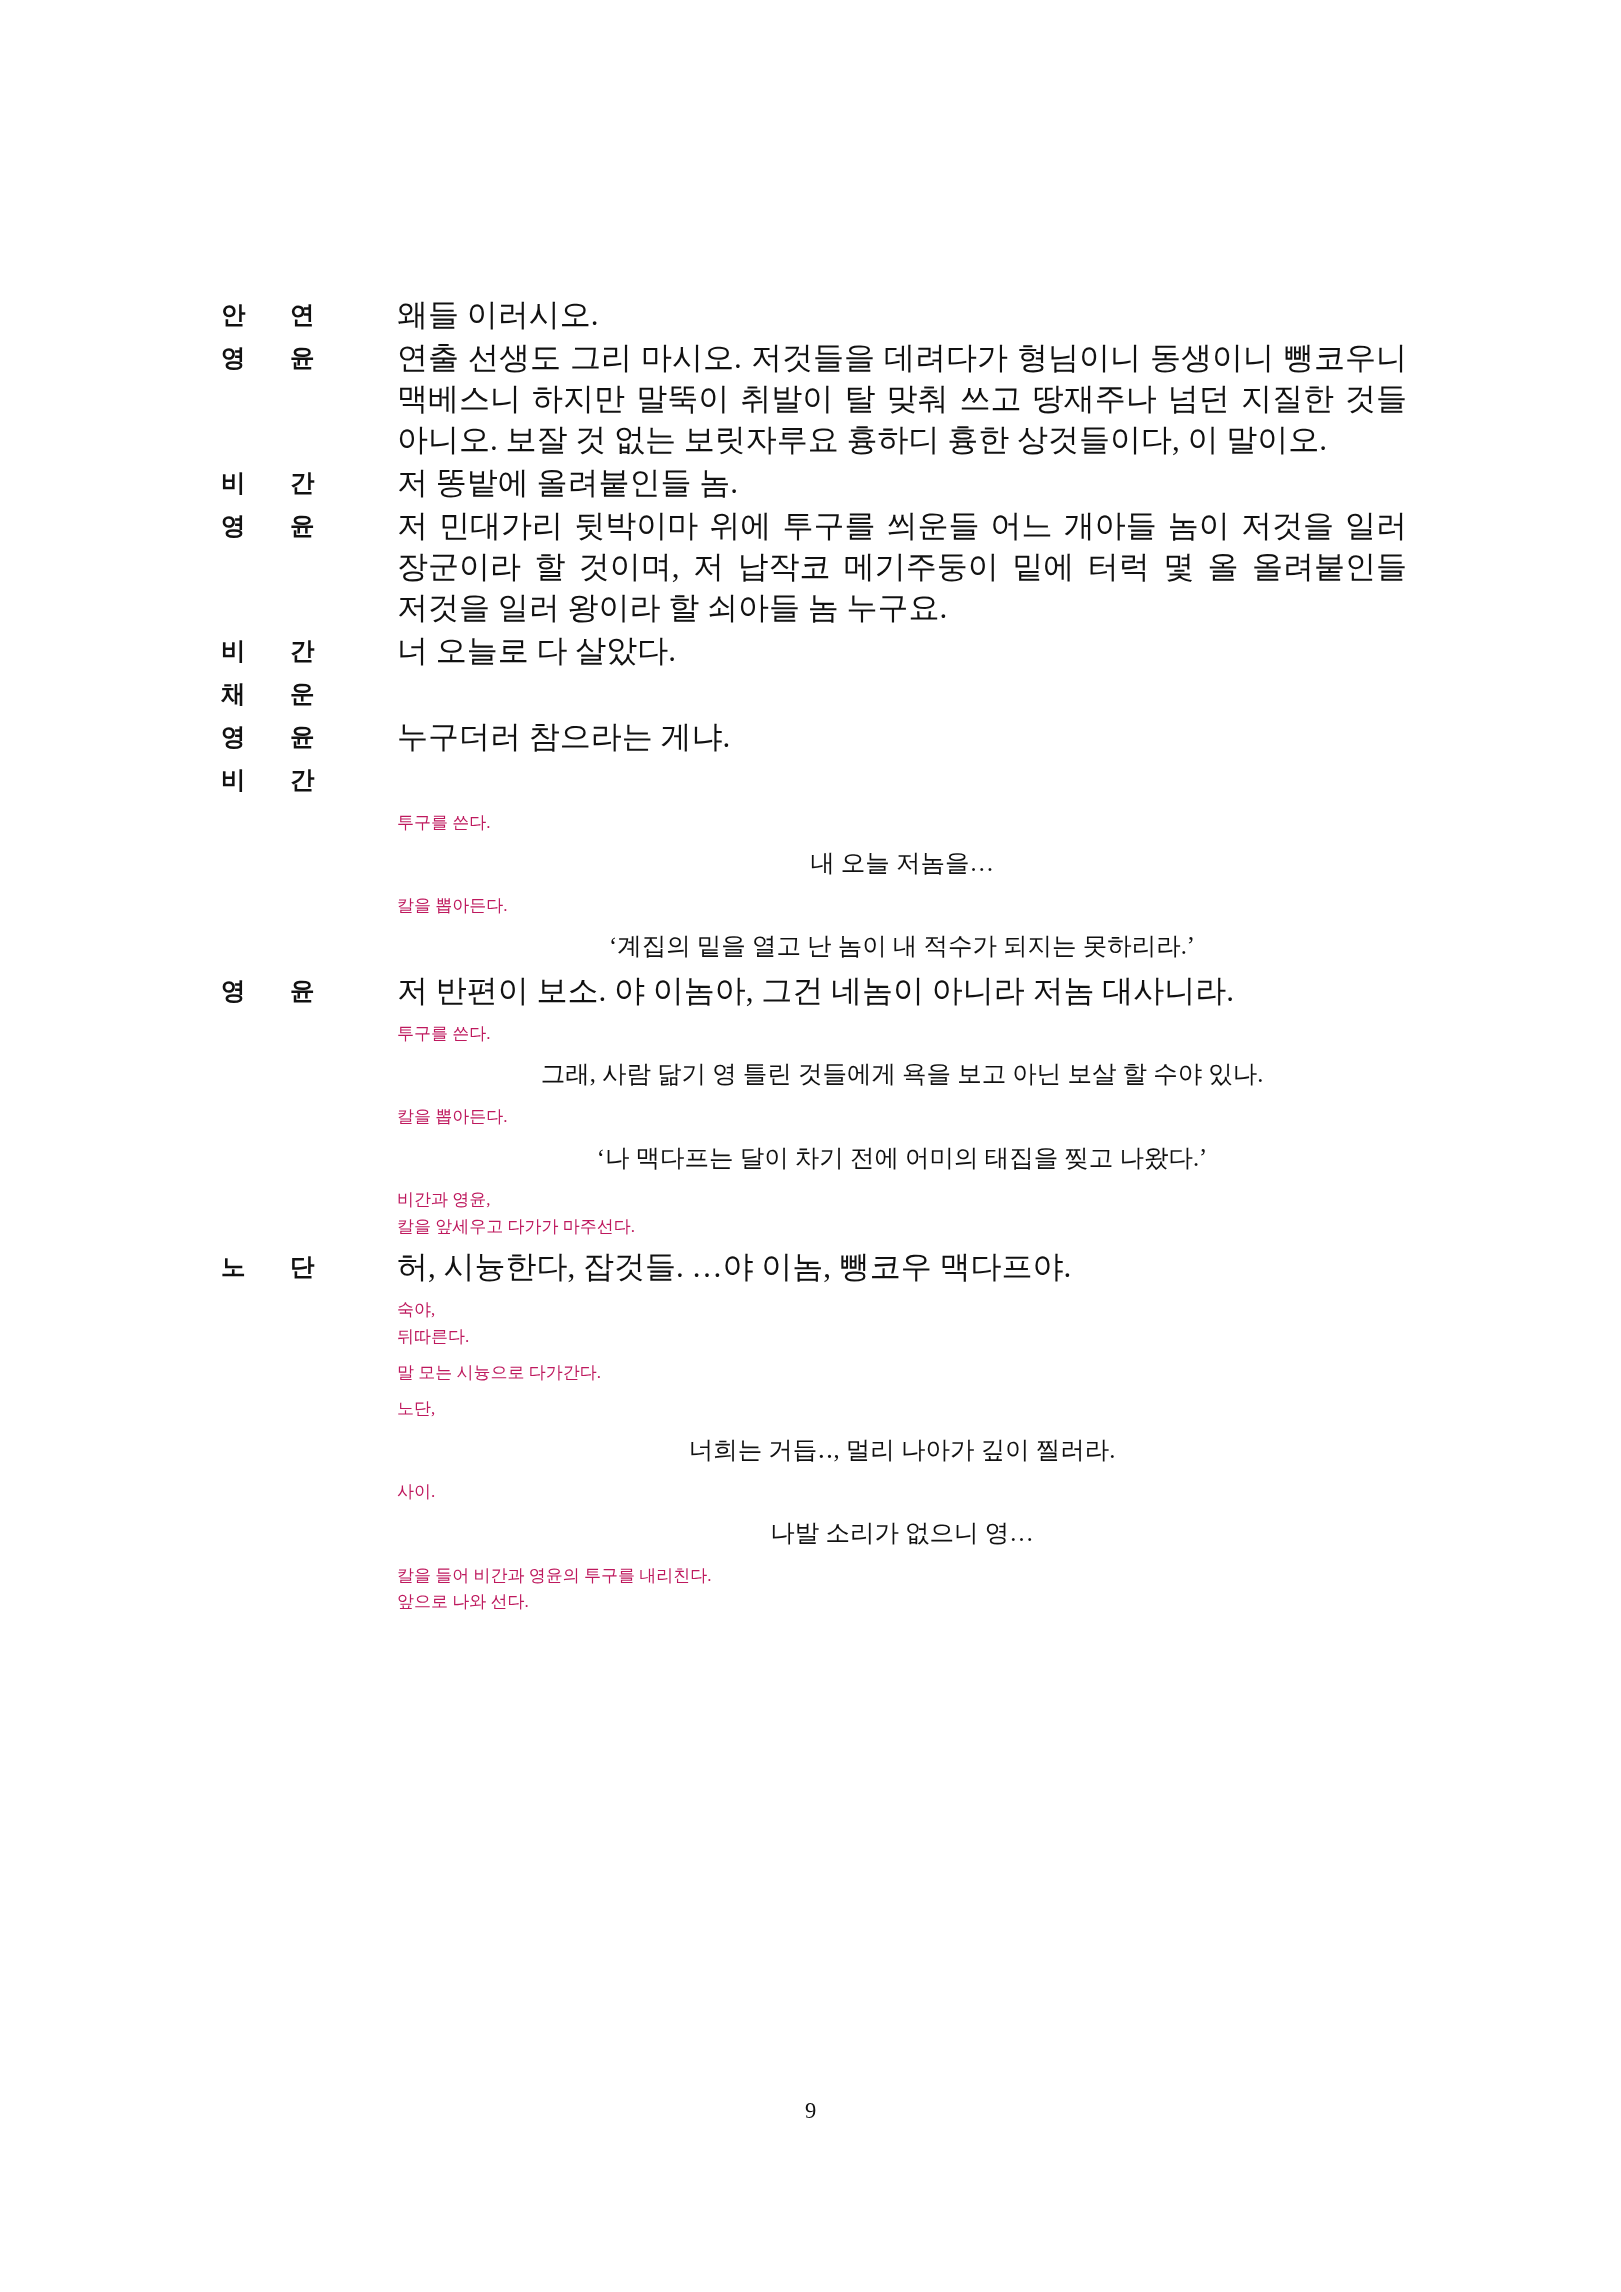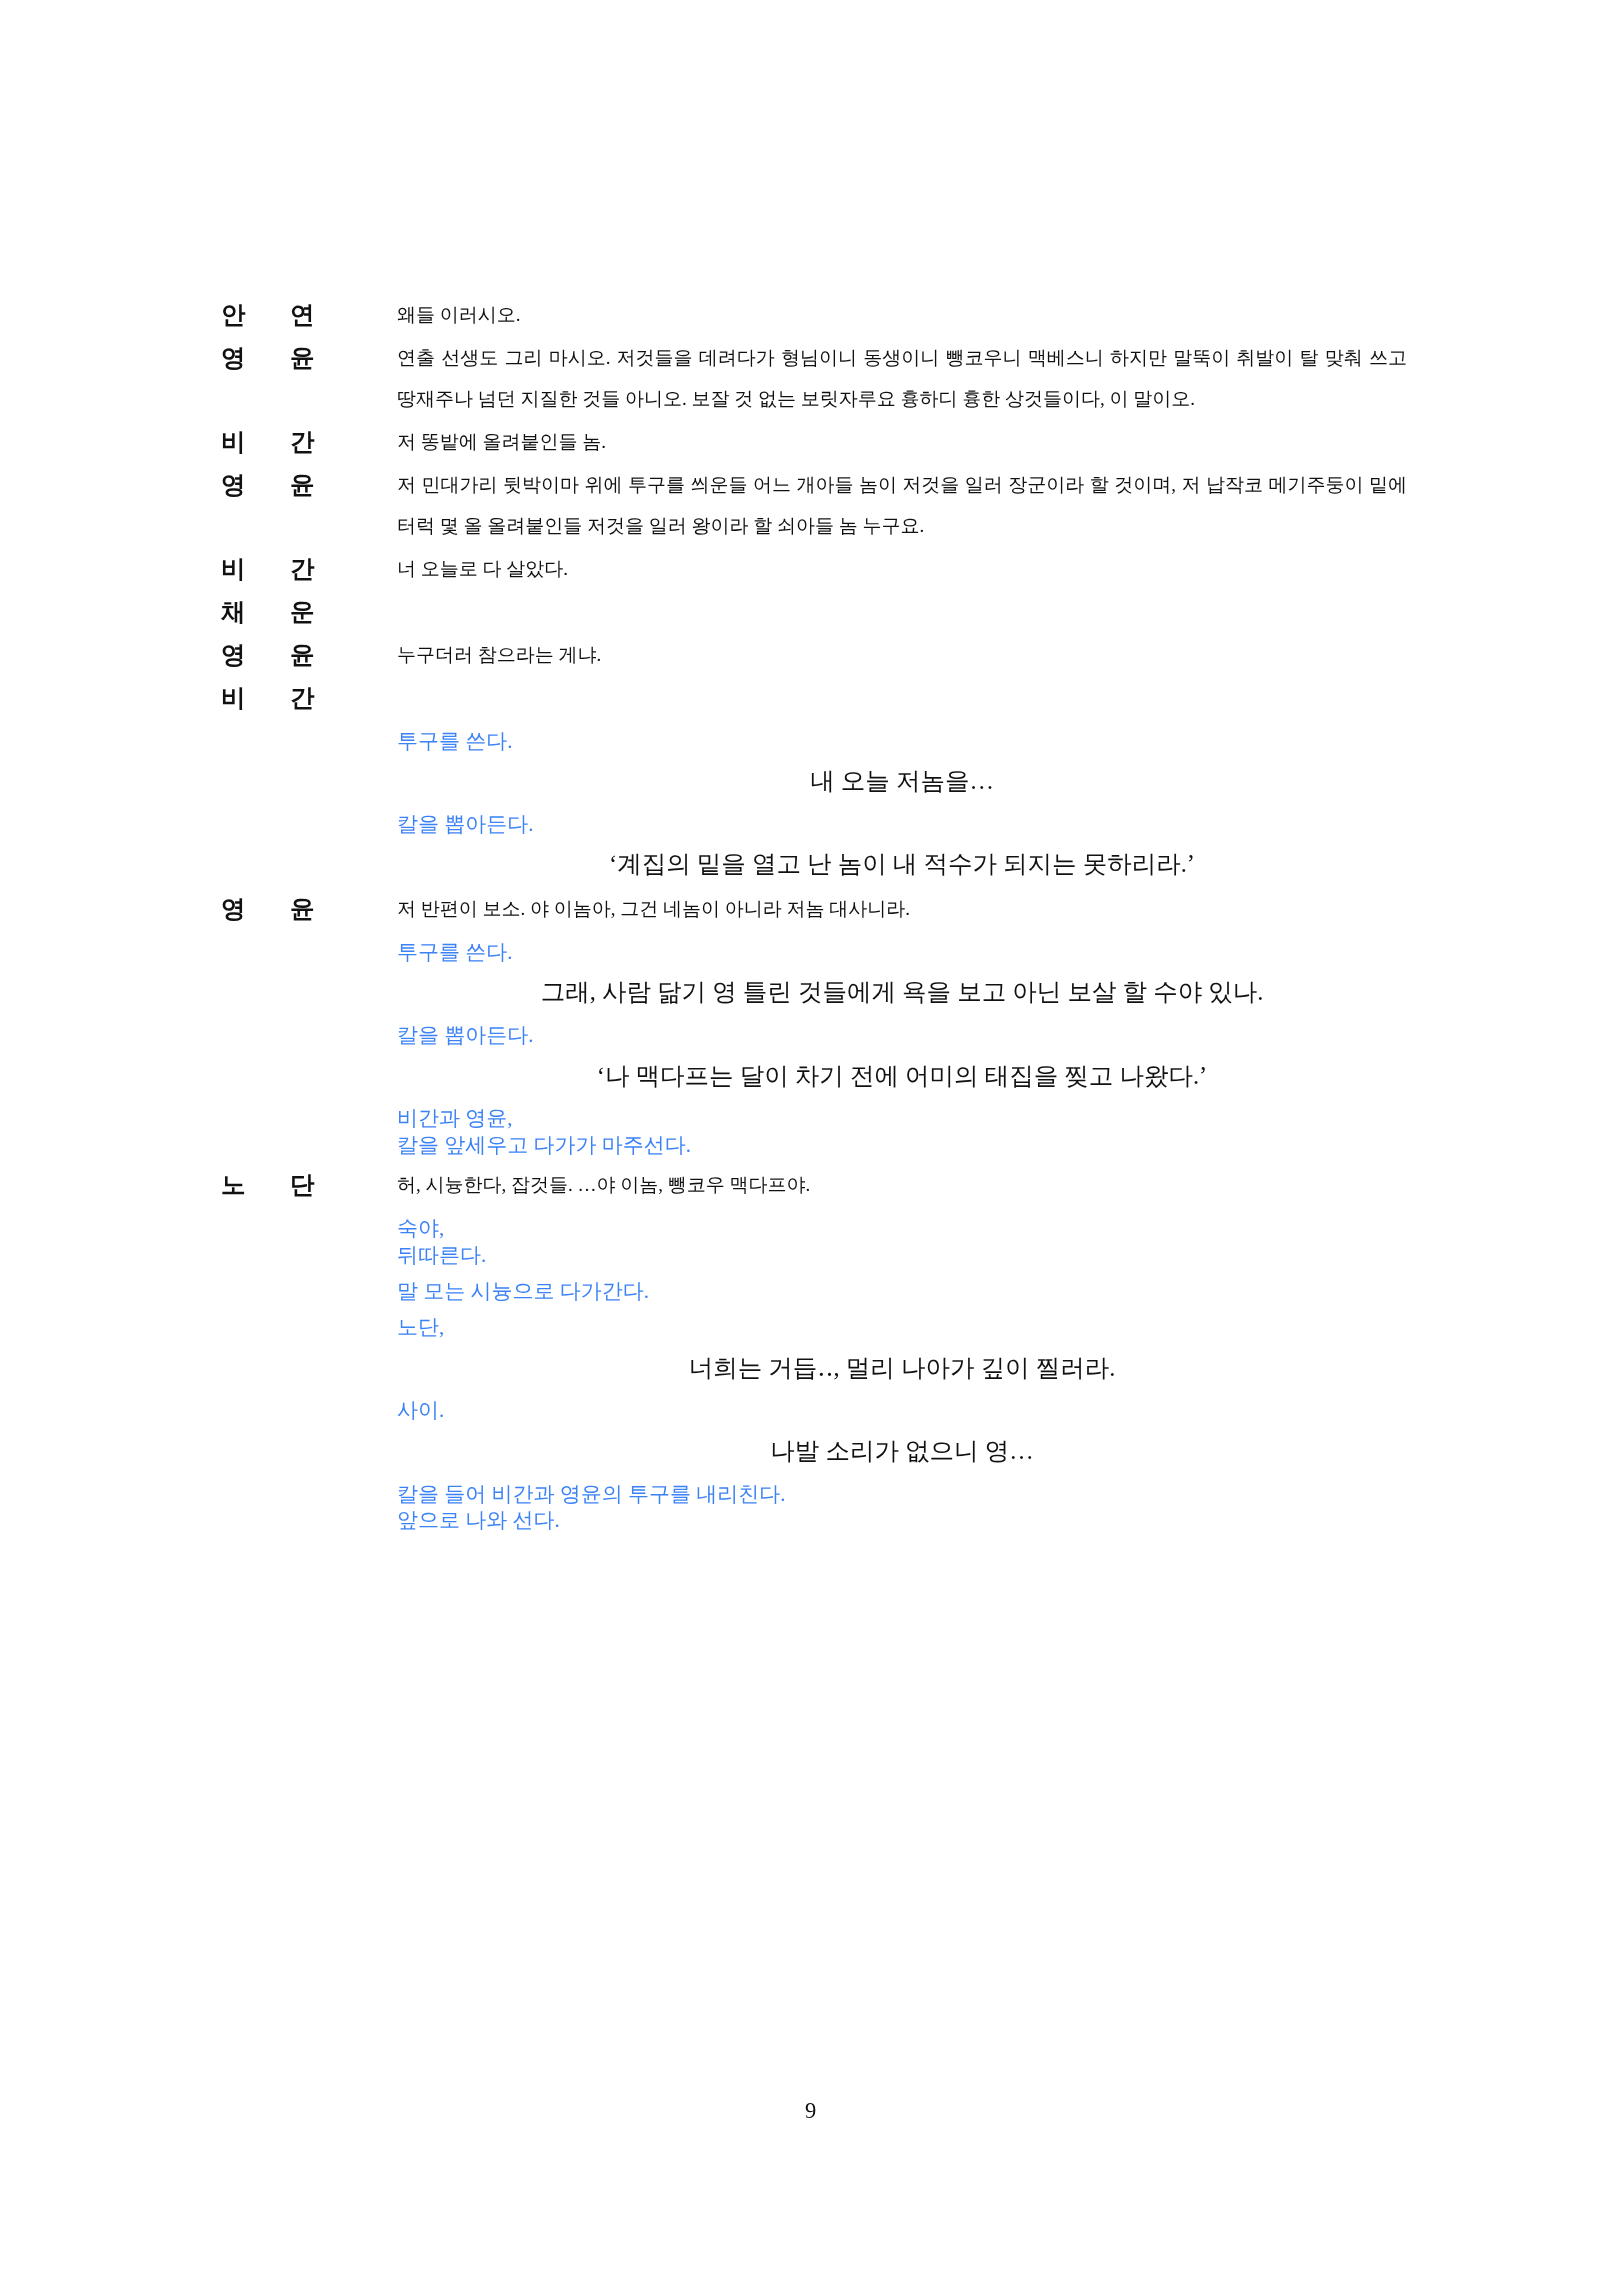--- a/index.html
+++ b/index.html
@@ -43,33 +43,33 @@
   }
   .speaker .s1 {
     display: inline-block;
     width: 69px;
   }
   .speaker .s2 {
     display: inline-block;
   }
   .line {
     flex: 1 1 auto;
-    font-size: 19px;
+    font-size: 31px;
     line-height: 41px;
     text-align: justify;
     text-justify: inter-character;
     word-break: keep-all;
   }
   
   .stage {
     margin-left: 176px;
     width: 1010px;
-    font-size: 21px;
+    font-size: 17px;
     line-height: 26.5px;
-    color: #3b82f6;
+    color: #be185d;
     margin-top: 9.8px;
     margin-bottom: 5.9px;
   }
   .stage div {
     white-space: pre-wrap;
   }
   .spoken {
     margin-left: 176px;
     width: 1010px;
     font-size: 24.5px;

